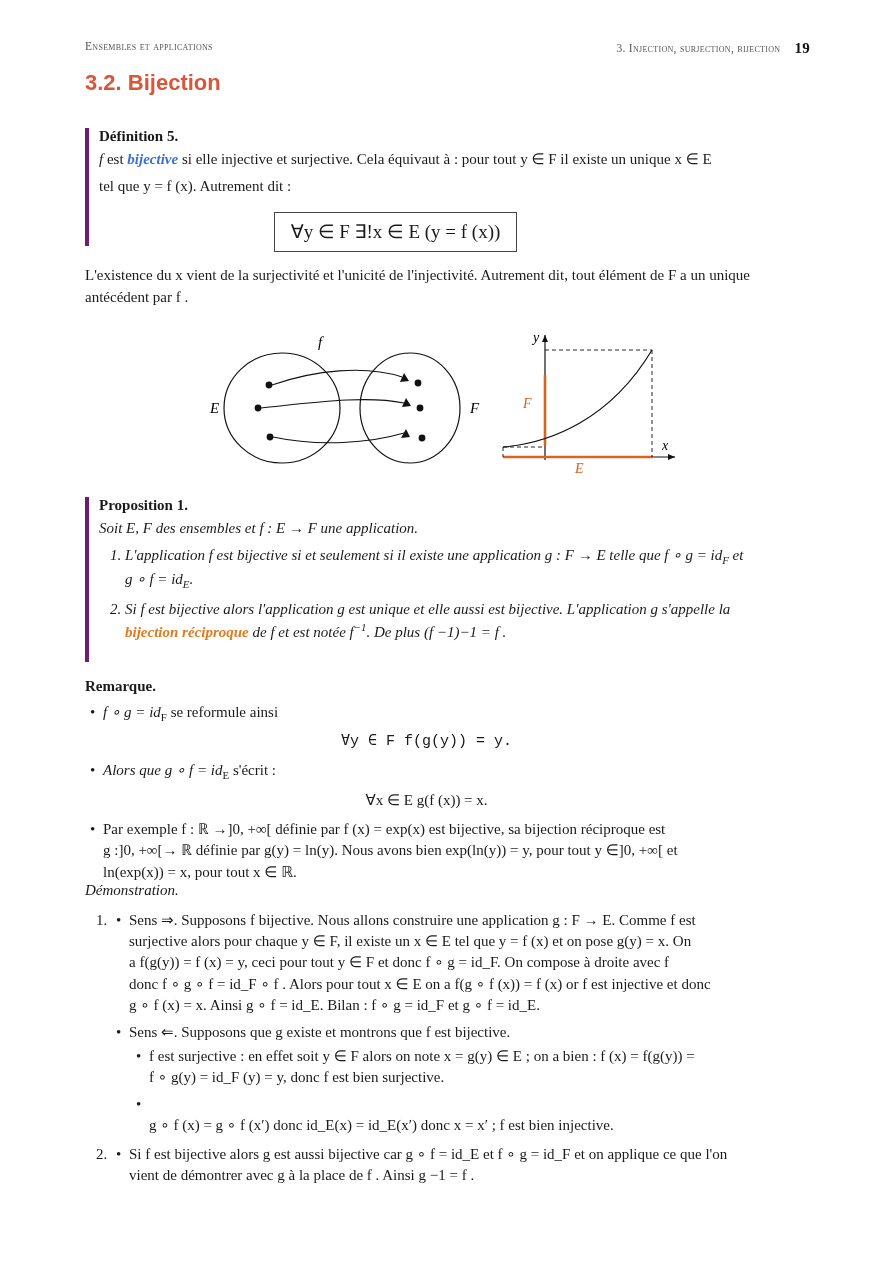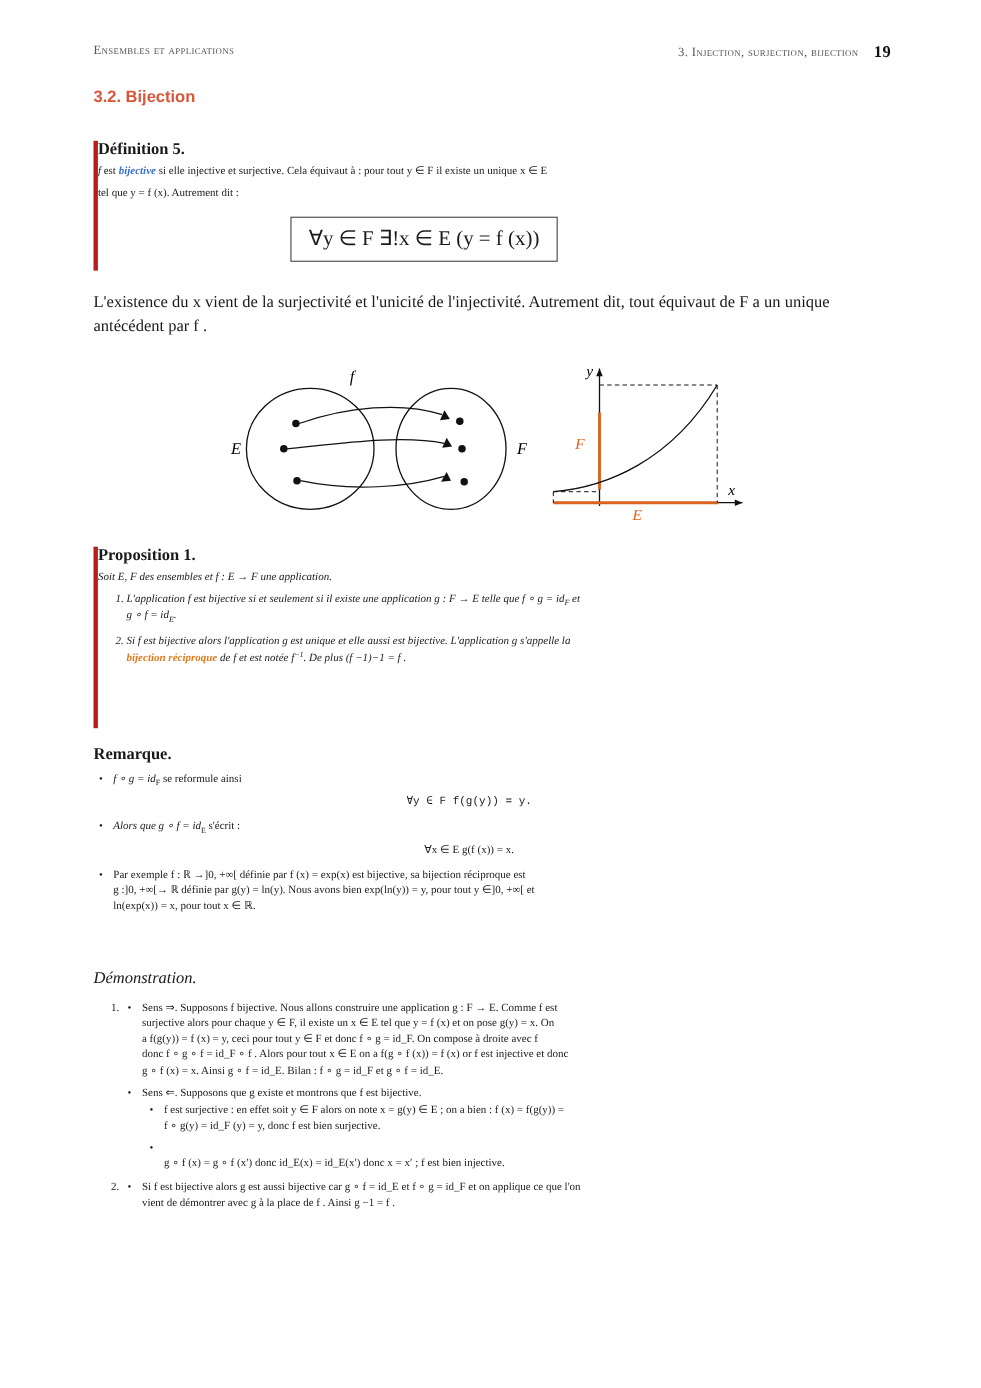--- a/index.html
+++ b/index.html
@@ -39,38 +39,38 @@
     font-weight: bold;
     font-size: 15px;
     color: #111;
     margin-left: 14px;
     vertical-align: -1px;
   }
   
   .sect-title {
     position: absolute;
     left: 85px;
-    top: 80px;
+    top: 70px;
     font-family: "Liberation Sans", sans-serif;
     font-weight: bold;
-    font-size: 15px;
+    font-size: 22px;
     color: #d9563a;
   }
   
   .barblock {
     position: absolute;
-    padding-left: 0;
-    border-left: 4px solid #b91c1c;
+    padding-left: 10px;
+    border-left: 4px solid #701a75;
   }
   .blk-title {
     font-weight: bold;
     font-size: 15px;
     margin-bottom: 4px;
   }
-  p, li { font-size: 10px; line-height: 1.42; margin: 0 0 6px 0; }
+  p, li { font-size: 15px; line-height: 1.42; margin: 0 0 6px 0; }
   .mi { font-style: italic; }
   .orange { color: #e07b20; font-weight: bold; font-style: italic; }
   .blue { color: #3b6fd4; font-weight: bold; font-style: italic; }
   sup.exp { font-size: 0.72em; vertical-align: super; }
   sub.idx { font-size: 0.72em; vertical-align: sub; }
 
   .eqbox {
     border: 1px solid #444;
     display: inline-block;
     padding: 7px 16px 8px 16px;
@@ -131,21 +131,21 @@
       <span class="blue">bijective</span>
       <span>si elle injective et surjective. Cela équivaut à : pour tout y ∈ F il existe un unique x ∈ E</span>
     </p>
     <p>tel que y = f (x). Autrement dit :</p>
     <div class="center" style="margin-top:14px; padding-right:110px;">
       <span class="eqbox">∀y ∈ F    ∃!x ∈ E    (y = f (x))</span>
     </div>
   </div>
 
   <div class="para" style="left:85px; top:265px; width:725px;">
-    <span>L'existence du x vient de la surjectivité et l'unicité de l'injectivité. Autrement dit, tout équivaut de F a un</span>
+    <span>L'existence du x vient de la surjectivité et l'unicité de l'injectivité. Autrement dit, tout élément de F a un</span>
     <span>unique antécédent par f .</span>
   </div>
 
   <div class="figure" style="left:190px; top:325px; width:520px; height:150px;">
     <svg width="520" height="150" viewBox="0 0 520 150">
 
       <ellipse cx="92" cy="83" rx="58" ry="55" fill="none" stroke="#111" stroke-width="1.2"></ellipse>
       <ellipse cx="220" cy="83" rx="50" ry="55" fill="none" stroke="#111" stroke-width="1.2"></ellipse>
 
       <circle cx="79" cy="60" r="3.4" fill="#111"></circle>

